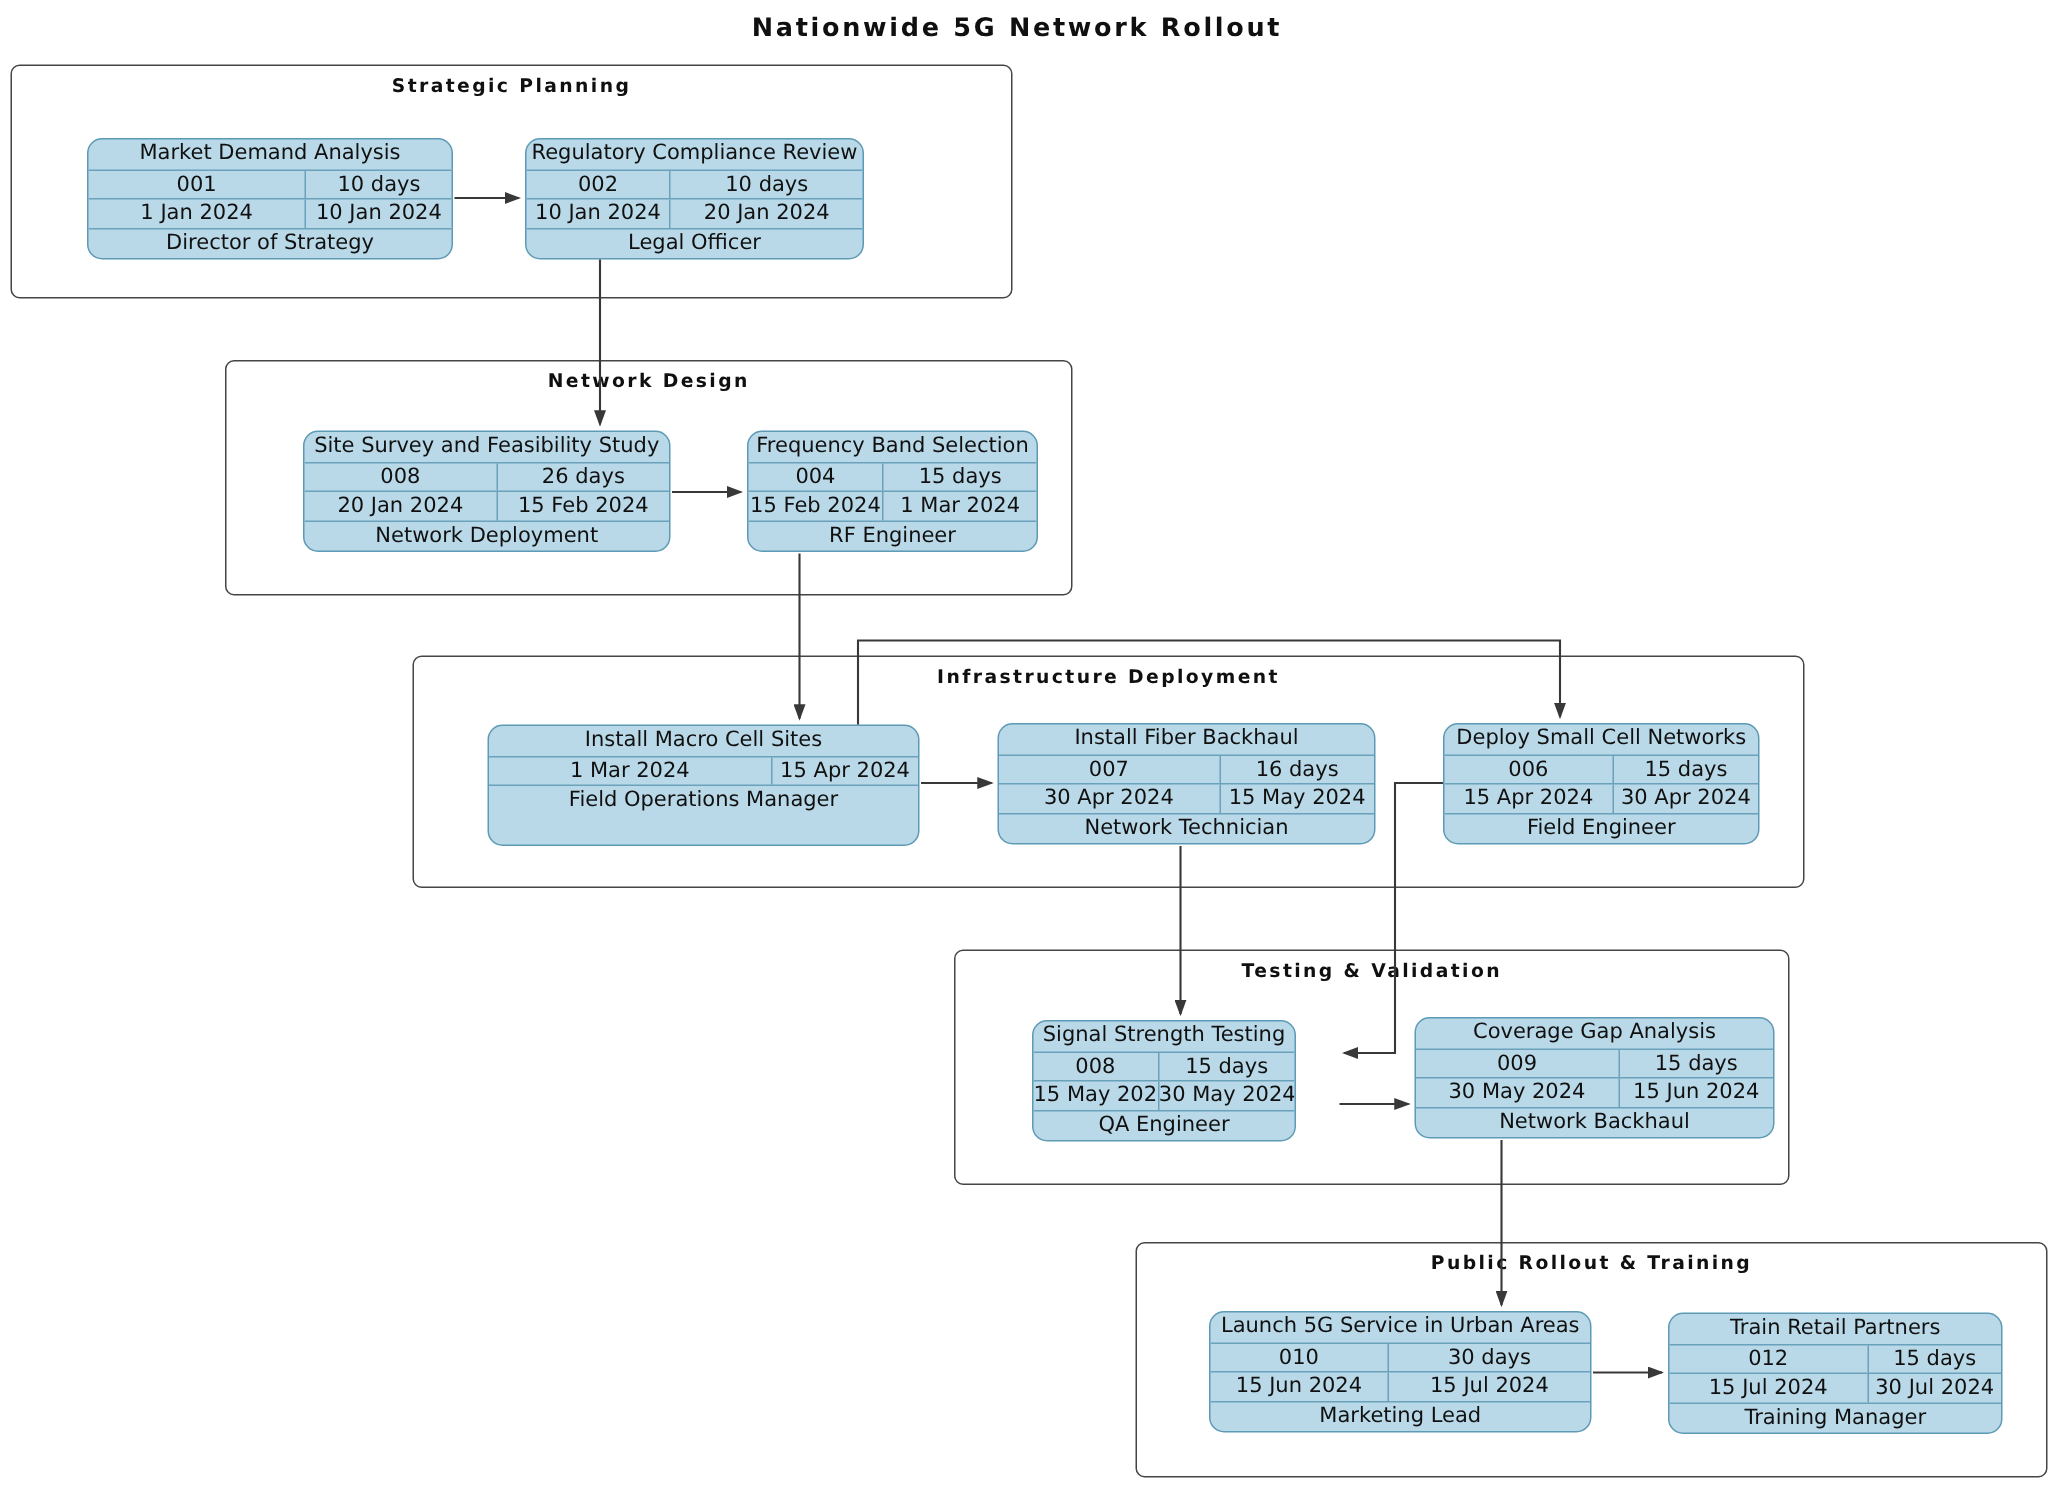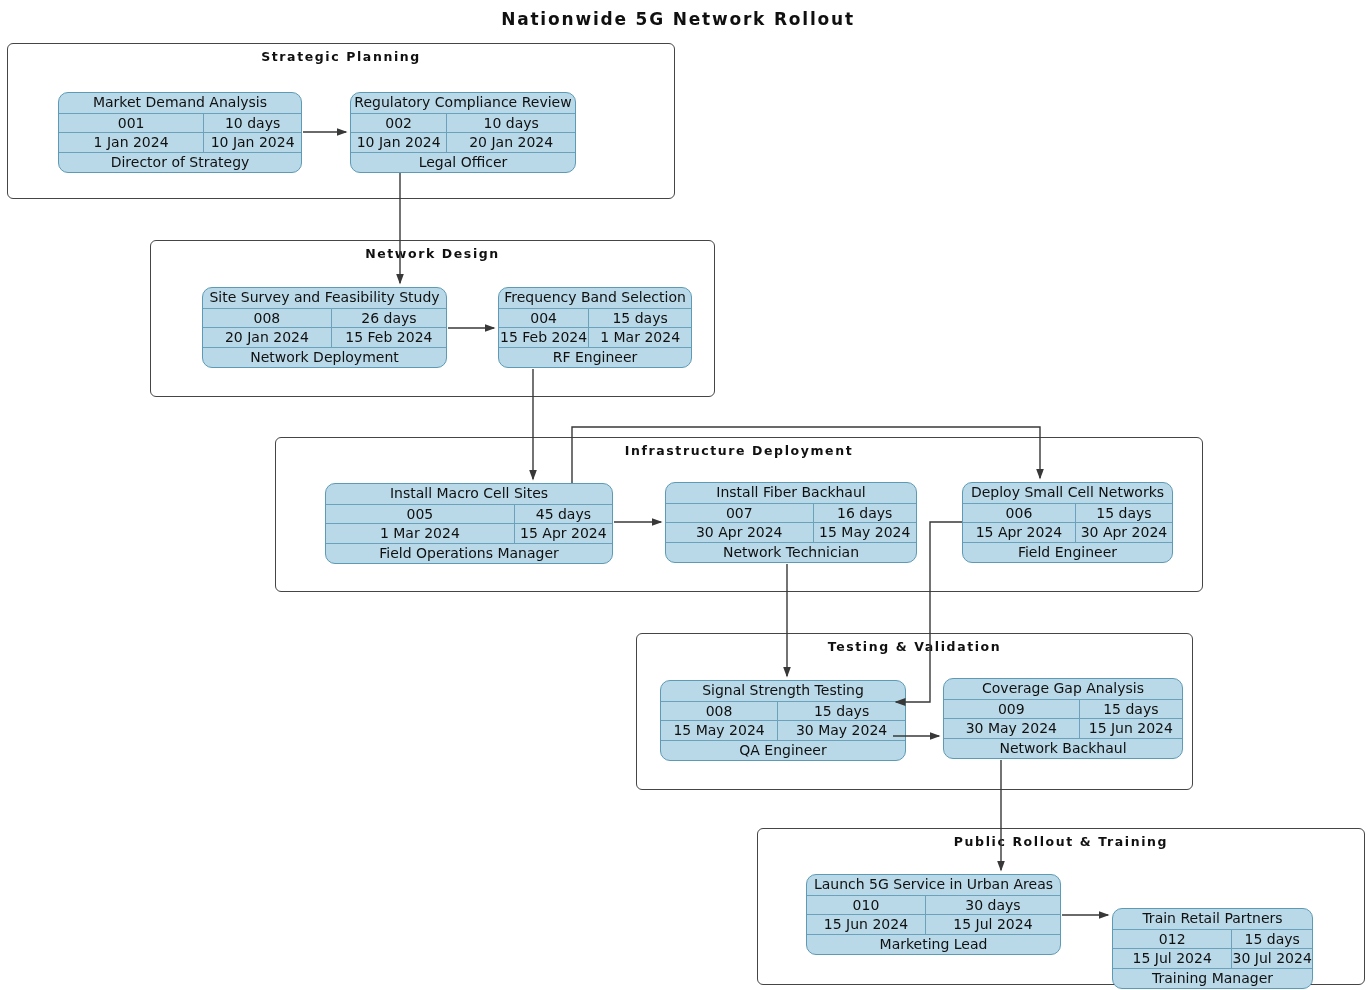--- a/index.html
+++ b/index.html
@@ -103,24 +103,20 @@
     <div class="t-two">
         <span>15 Feb 2024</span>
         <span>1 Mar 2024</span>
       </div>
     <div class="t-owner">RF Engineer</div>
   </div>
 
   <div class="task" style="left:325px;top:483px;width:288px;--split:66%;">
     <div class="t-name">Install Macro Cell Sites</div>
     <div class="t-two">
-        <span>005</span>
-        <span>45 days</span>
-      </div>
-    <div class="t-two">
         <span>1 Mar 2024</span>
         <span>15 Apr 2024</span>
       </div>
     <div class="t-owner">Field Operations Manager</div>
   </div>
 
   <div class="task" style="left:665px;top:482px;width:252px;--split:59%;">
     <div class="t-name">Install Fiber Backhaul</div>
     <div class="t-two">
         <span>007</span>
@@ -139,21 +135,21 @@
         <span>006</span>
         <span>15 days</span>
       </div>
     <div class="t-two">
         <span>15 Apr 2024</span>
         <span>30 Apr 2024</span>
       </div>
     <div class="t-owner">Field Engineer</div>
   </div>
 
-  <div class="task" style="left:660px;top:680px;width:246px;--split:48%;">
+  <div class="task" style="left:688px;top:680px;width:176px;--split:48%;">
     <div class="t-name">Signal Strength Testing</div>
     <div class="t-two">
         <span>008</span>
         <span>15 days</span>
       </div>
     <div class="t-two">
         <span>15 May 2024</span>
         <span>30 May 2024</span>
       </div>
     <div class="t-owner">QA Engineer</div>
@@ -178,21 +174,21 @@
         <span>010</span>
         <span>30 days</span>
       </div>
     <div class="t-two">
         <span>15 Jun 2024</span>
         <span>15 Jul 2024</span>
       </div>
     <div class="t-owner">Marketing Lead</div>
   </div>
 
-  <div class="task" style="left:1112px;top:875px;width:201px;margin-top:33px;--split:60%;">
+  <div class="task" style="left:1112px;top:875px;width:223px;--split:60%;">
     <div class="t-name">Train Retail Partners</div>
     <div class="t-two">
         <span>012</span>
         <span>15 days</span>
       </div>
     <div class="t-two">
         <span>15 Jul 2024</span>
         <span>30 Jul 2024</span>
       </div>
     <div class="t-owner">Training Manager</div>

